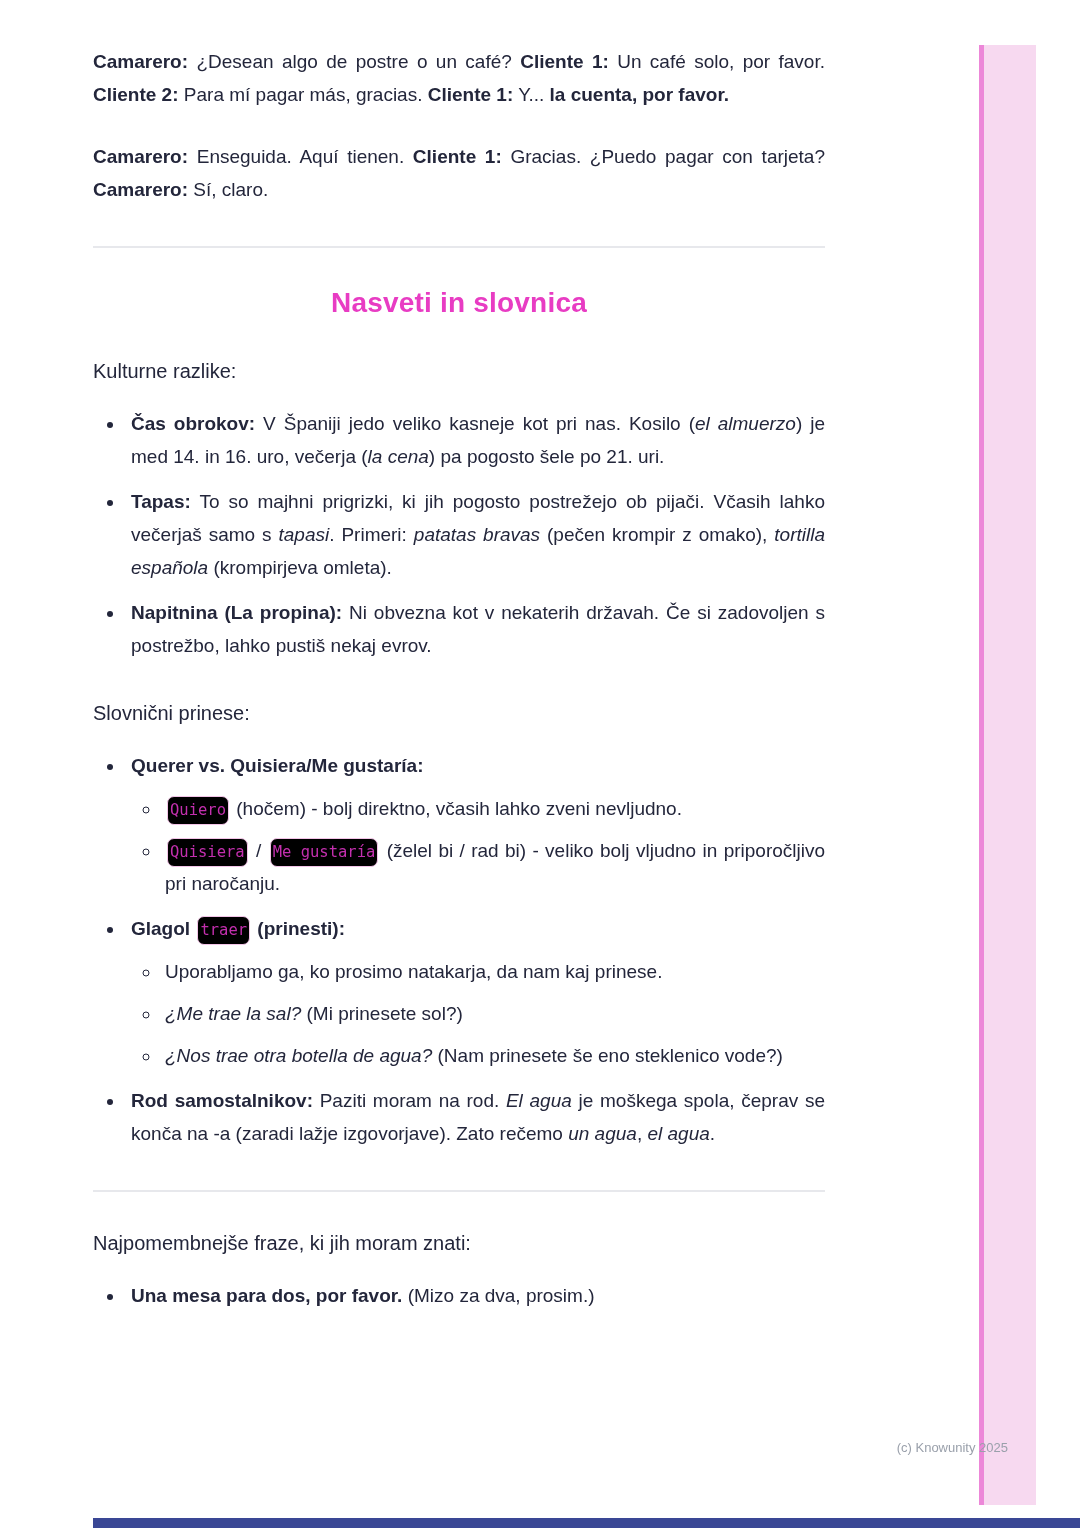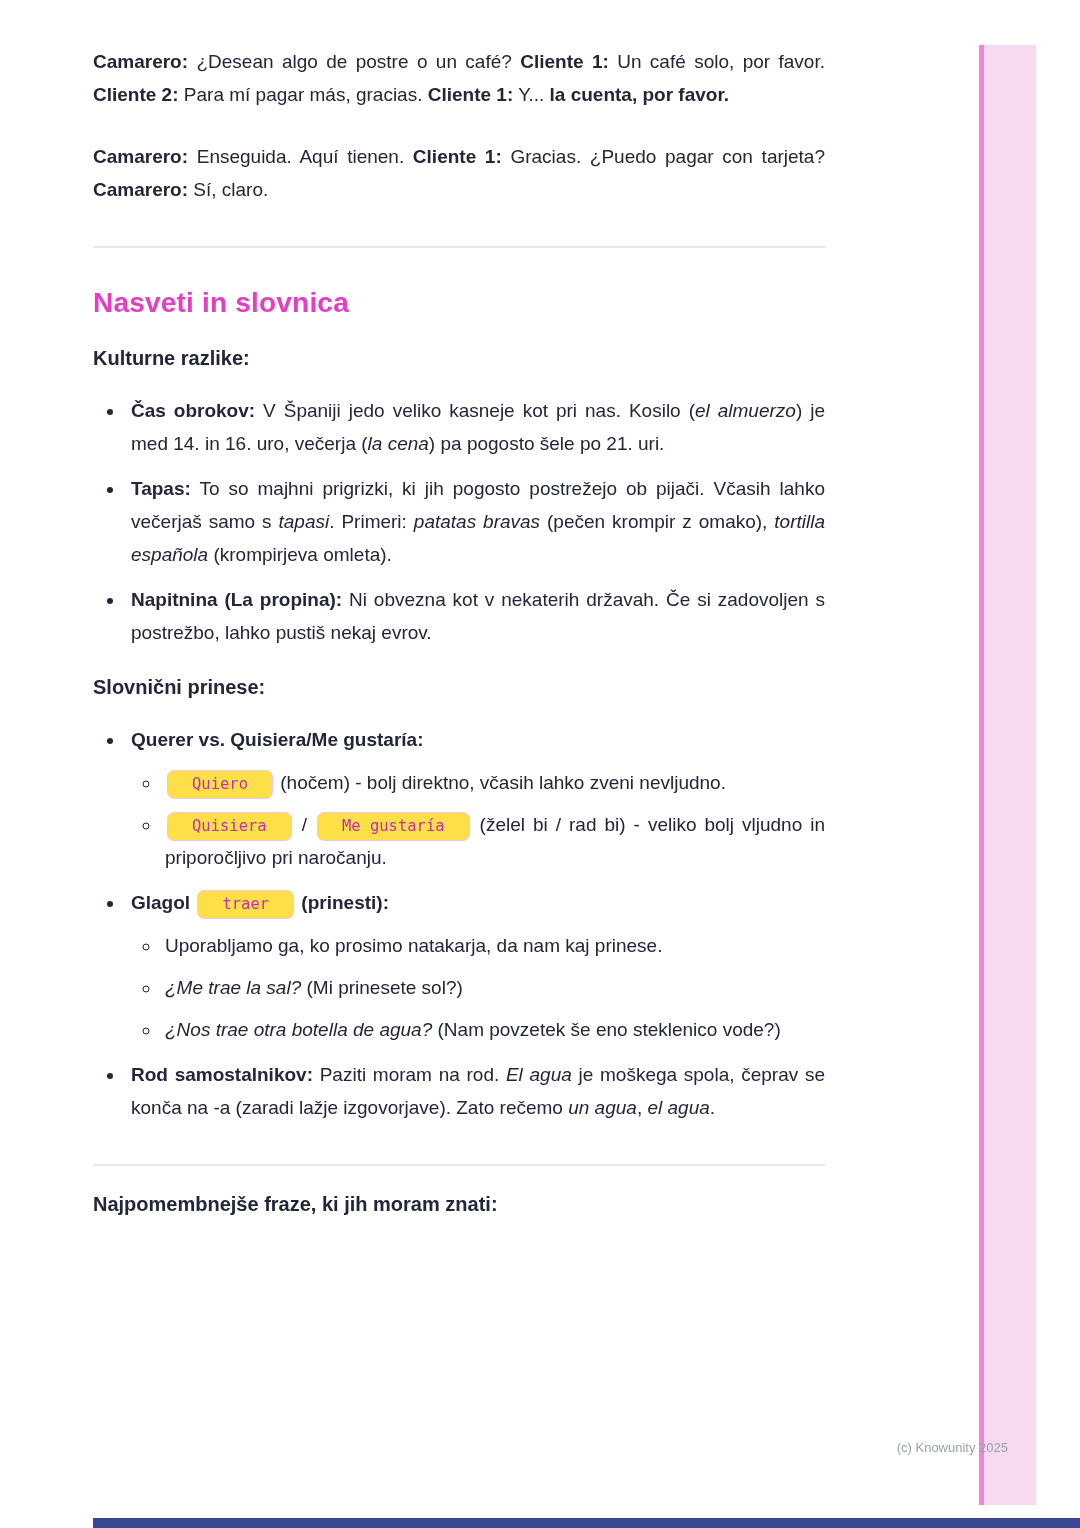--- a/index.html
+++ b/index.html
@@ -24,46 +24,47 @@
     text-align:justify;
   }
   .b { font-weight:700;margin-top:39px; }
   .i { font-style:italic; }
   code.pill {
     display:inline-block;
     font-family:"DejaVu Sans Mono", monospace;
     font-size:15.5px;
     line-height:19px;
     color:#c32fae;
-    background:#fde047;
+    background:#000000;
     border:1px solid #f3c4e8;
     border-radius:7px;
-    padding:4px 24px;
+    padding:4px 2px;
     margin:0 2px;
     white-space:nowrap;
   }
   .dialog-p { margin-bottom:29px; }
   hr.divider {
     border:none;
     border-top:2px solid #e7e8ec;
     margin:40px 0 0 0;
   }
   h2.section-title {
     color:#e83cc3;
     font-size:28px;
     line-height:34px;
     font-weight:700;
     margin-top:38px;
     letter-spacing:0.2px;
+    text-align:center;
   }
   p.subheading {
     font-size:20px;
     line-height:28px;
-    font-weight:700;
-    margin-top:24px;
+    font-weight:400;
+    margin-top:37px;
   }
   ul.l1 {
     margin-top:22px;
     padding-left:32px;
     list-style:disc;
   }
   ul.l1 > li { margin-bottom:12px; padding-left:6px; }
   ul.l2 {
     list-style:circle;
     padding-left:30px;
@@ -122,28 +123,31 @@
       <ul class="l2">
         <li><code class="pill">Quiero</code><span> (hočem) - bolj direktno, včasih lahko zveni nevljudno.</span></li>
         <li><code class="pill">Quisiera</code><span> / </span><code class="pill">Me gustaría</code><span> (želel bi / rad bi) - veliko bolj vljudno in priporočljivo pri naročanju.</span></li>
       </ul>
     </li>
     <li>
       <span><span class="b">Glagol </span><code class="pill">traer</code><span class="b"> (prinesti):</span></span>
       <ul class="l2">
         <li><span>Uporabljamo ga, ko prosimo natakarja, da nam kaj prinese.</span></li>
         <li><span class="i">¿Me trae la sal?</span><span> (Mi prinesete sol?)</span></li>
-        <li><span class="i">¿Nos trae otra botella de agua?</span><span> (Nam povzetek še eno steklenico vode?)</span></li>
+        <li><span class="i">¿Nos trae otra botella de agua?</span><span> (Nam prinesete še eno steklenico vode?)</span></li>
       </ul>
     </li>
     <li><span class="b">Rod samostalnikov:</span><span> Paziti moram na rod. </span><span class="i">El agua</span><span> je moškega spola, čeprav se konča na -a (zaradi lažje izgovorjave). Zato rečemo </span><span class="i">un agua</span><span>, </span><span class="i">el agua</span><span>.</span></li>
   </ul>
 
   <hr class="divider">
 
 
   <p class="subheading">Najpomembnejše fraze, ki jih moram znati:</p>
+  <ul class="l1">
+    <li><span class="b">Una mesa para dos, por favor.</span><span> (Mizo za dva, prosim.)</span></li>
+  </ul>
 
 </div>
 
 <div class="footer">(c) Knowunity 2025</div>
 <div class="scrollbar"></div>
 <div class="bottombar"></div>
 
 </body></html>

